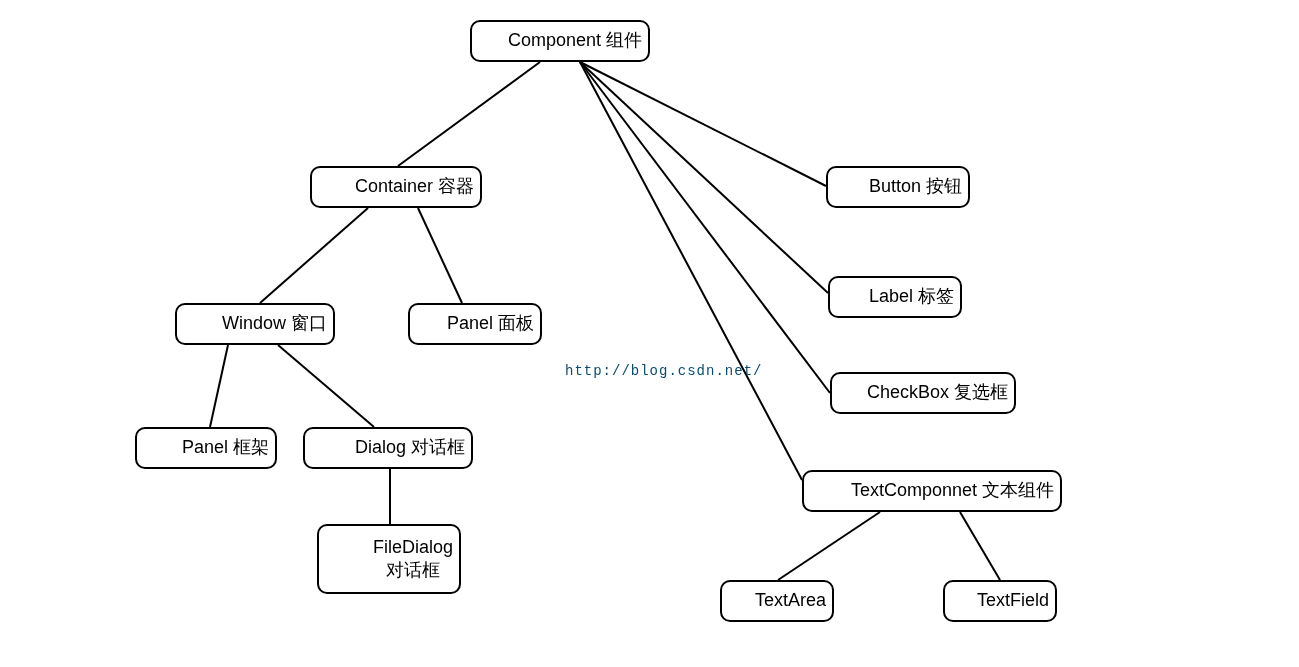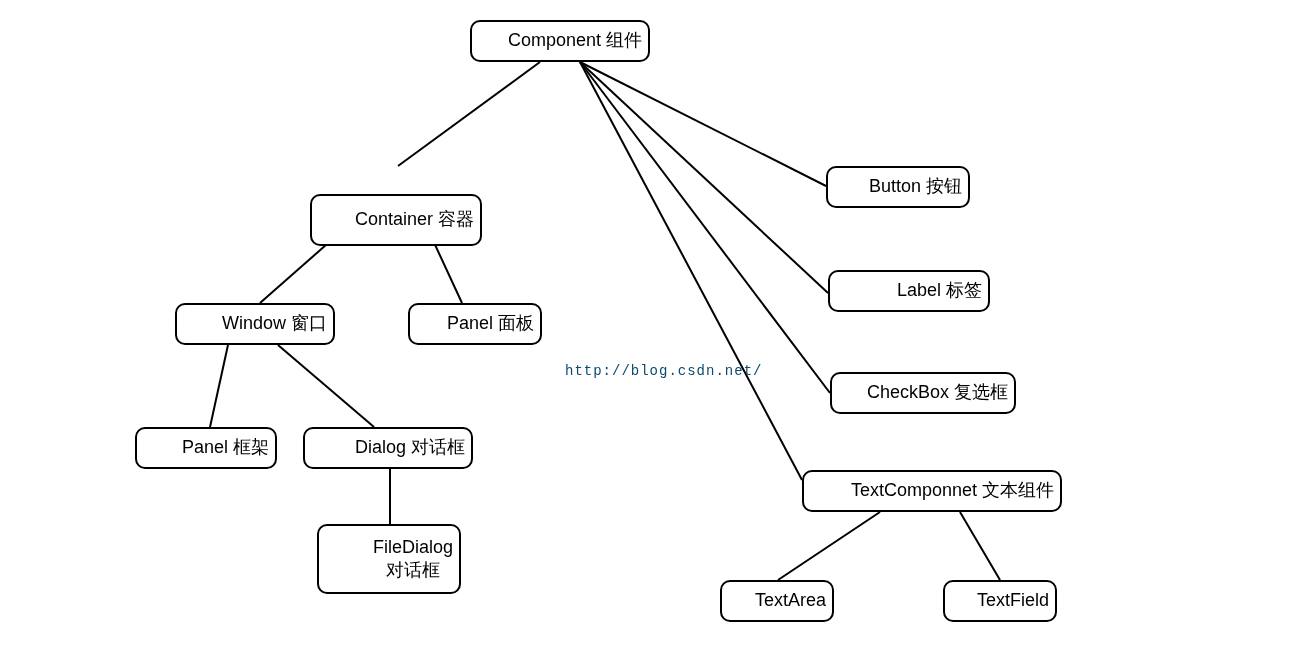--- a/index.html
+++ b/index.html
@@ -67,21 +67,21 @@
 
   <line x1="880" y1="512" x2="778" y2="580" stroke="#000" stroke-width="2"></line>
 
   <line x1="960" y1="512" x2="1000" y2="580" stroke="#000" stroke-width="2"></line>
 </svg>
 
 <div class="node" style="left:470px; top:20px; width:180px; height:42px;">
   <span>Component 组件</span>
 </div>
 
-<div class="node" style="left:310px; top:166px; width:172px; height:52px;margin-top:28px;">
+<div class="node" style="left:310px; top:166px; width:172px; height:42px;">
   <span>Container 容器</span>
 </div>
 
 <div class="node" style="left:175px; top:303px; width:160px; height:42px;">
   <span>Window 窗口</span>
 </div>
 
 <div class="node" style="left:408px; top:303px; width:134px; height:42px;">
   <span>Panel 面板</span>
 </div>
@@ -96,21 +96,21 @@
 
 <div class="node" style="left:317px; top:524px; width:144px; height:70px; white-space:pre-line;">
   <span>FileDialog
 对话框</span>
 </div>
 
 <div class="node" style="left:826px; top:166px; width:144px; height:42px;">
   <span>Button 按钮</span>
 </div>
 
-<div class="node" style="left:828px; top:270px; width:162px; height:42px;">
+<div class="node" style="left:828px; top:276px; width:134px; height:42px;">
   <span>Label 标签</span>
 </div>
 
 <div class="node" style="left:830px; top:372px; width:186px; height:42px;">
   <span>CheckBox 复选框</span>
 </div>
 
 <div class="node" style="left:802px; top:470px; width:260px; height:42px;">
   <span>TextComponnet 文本组件</span>
 </div>

